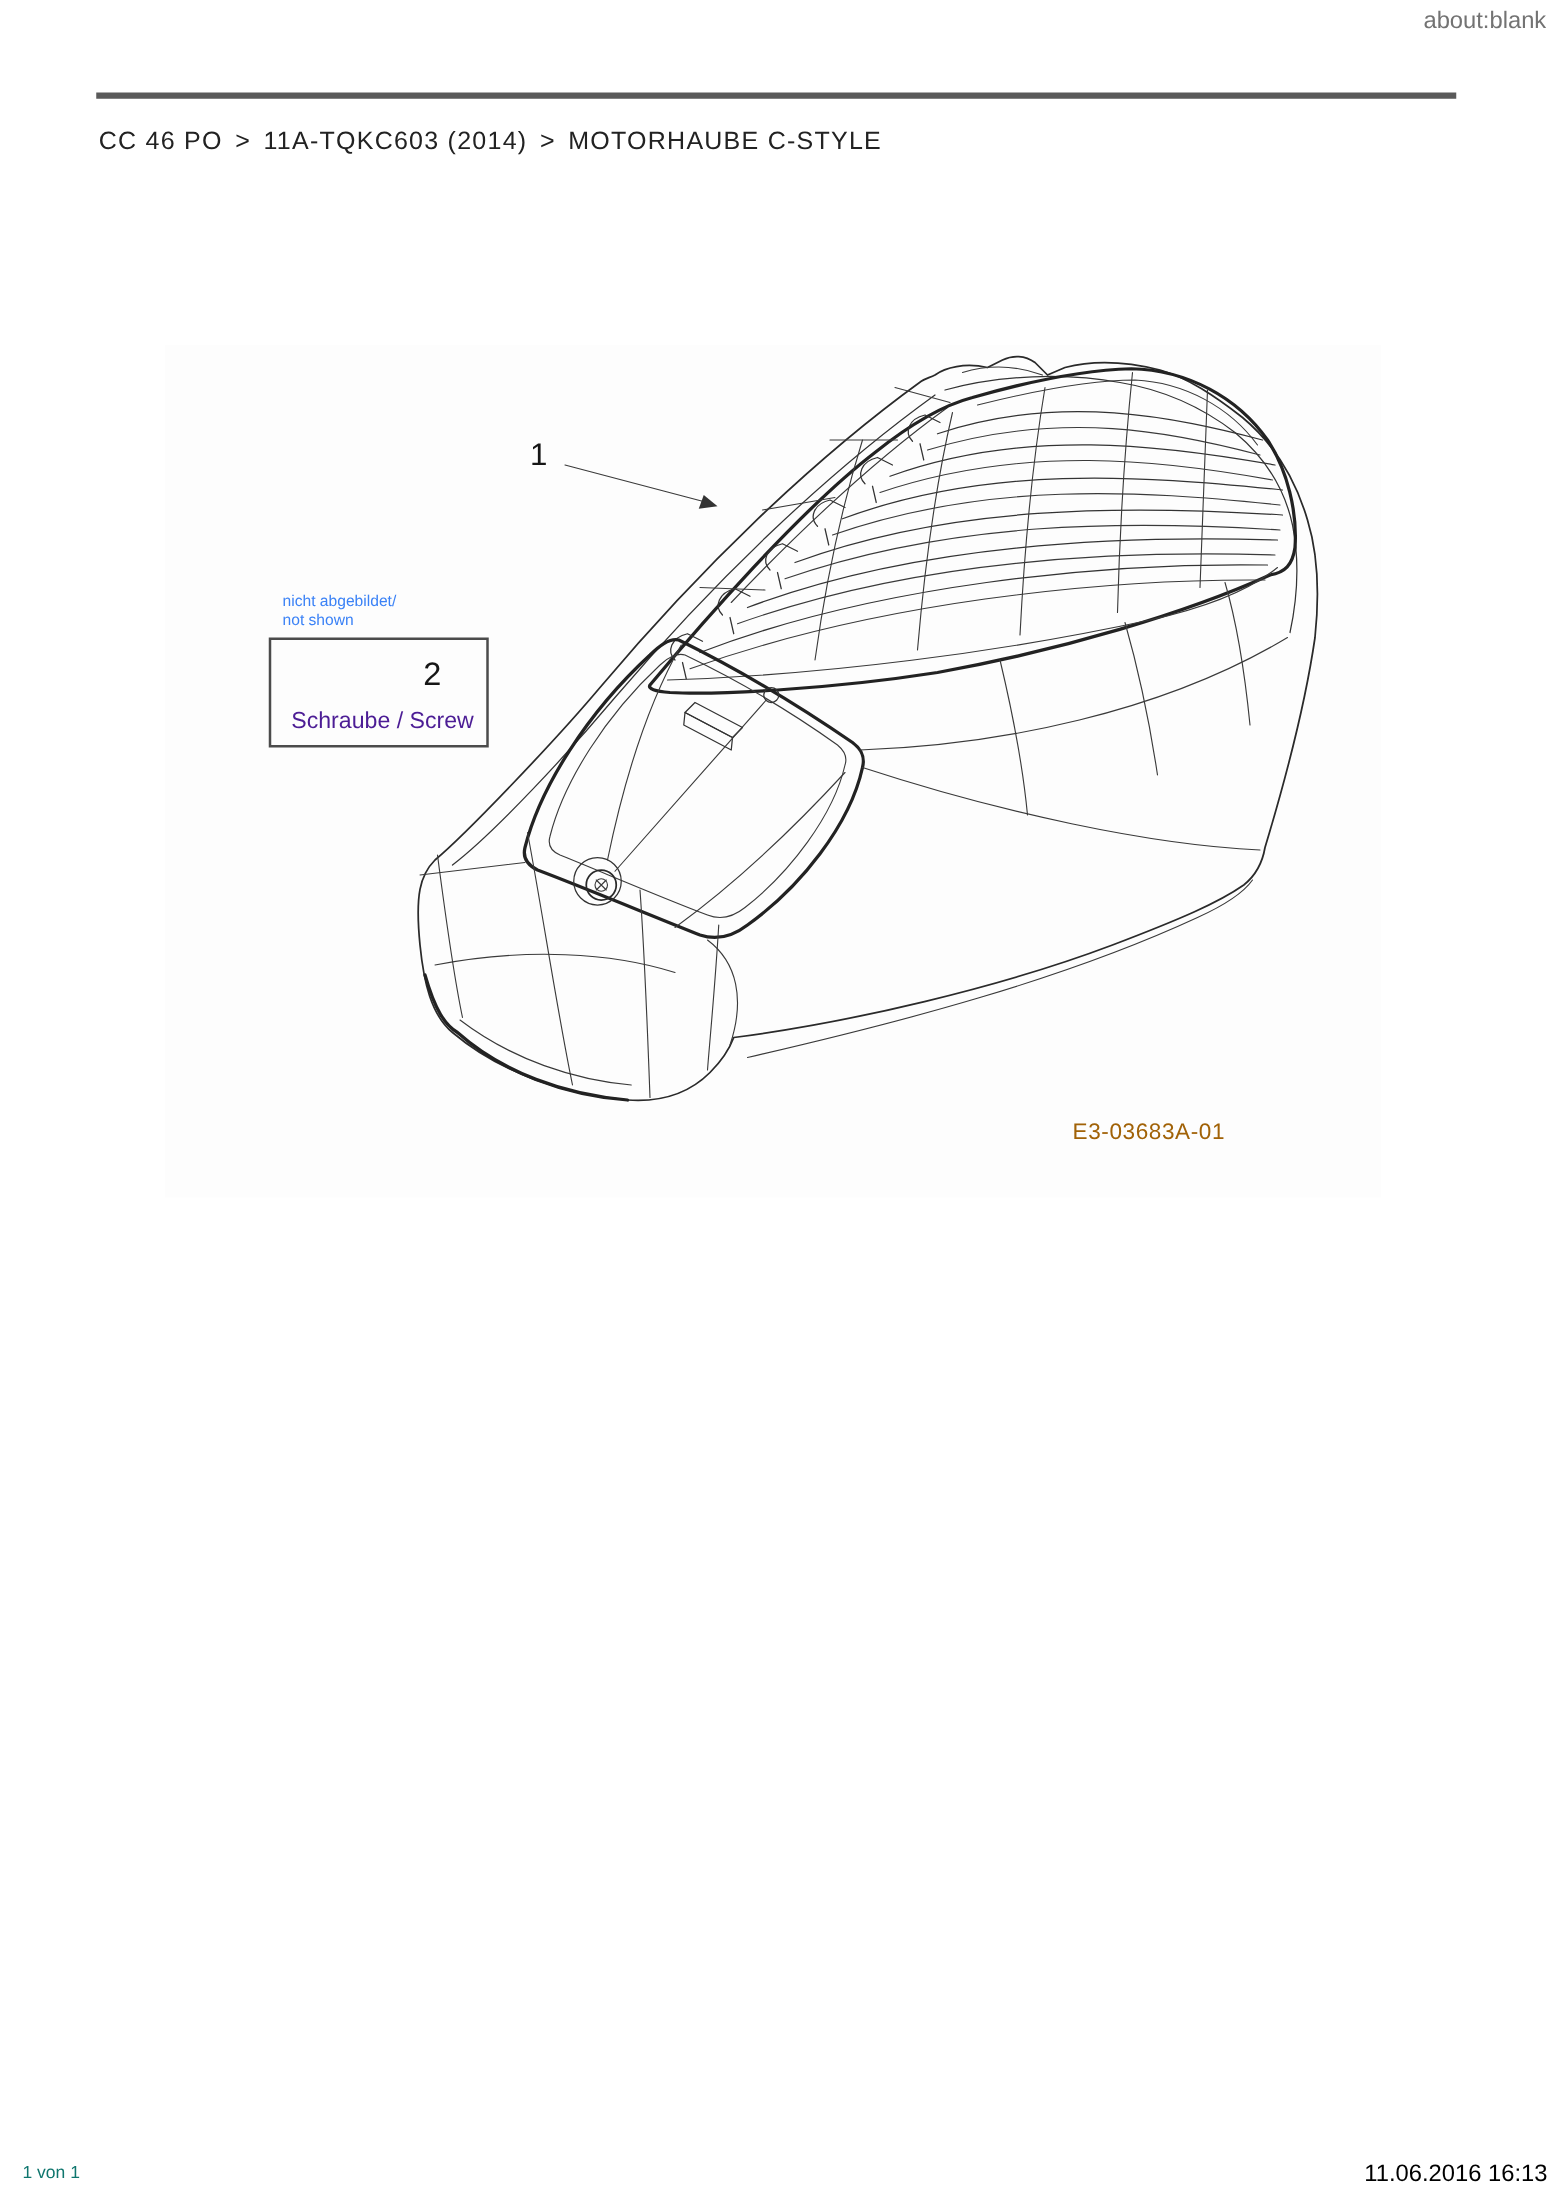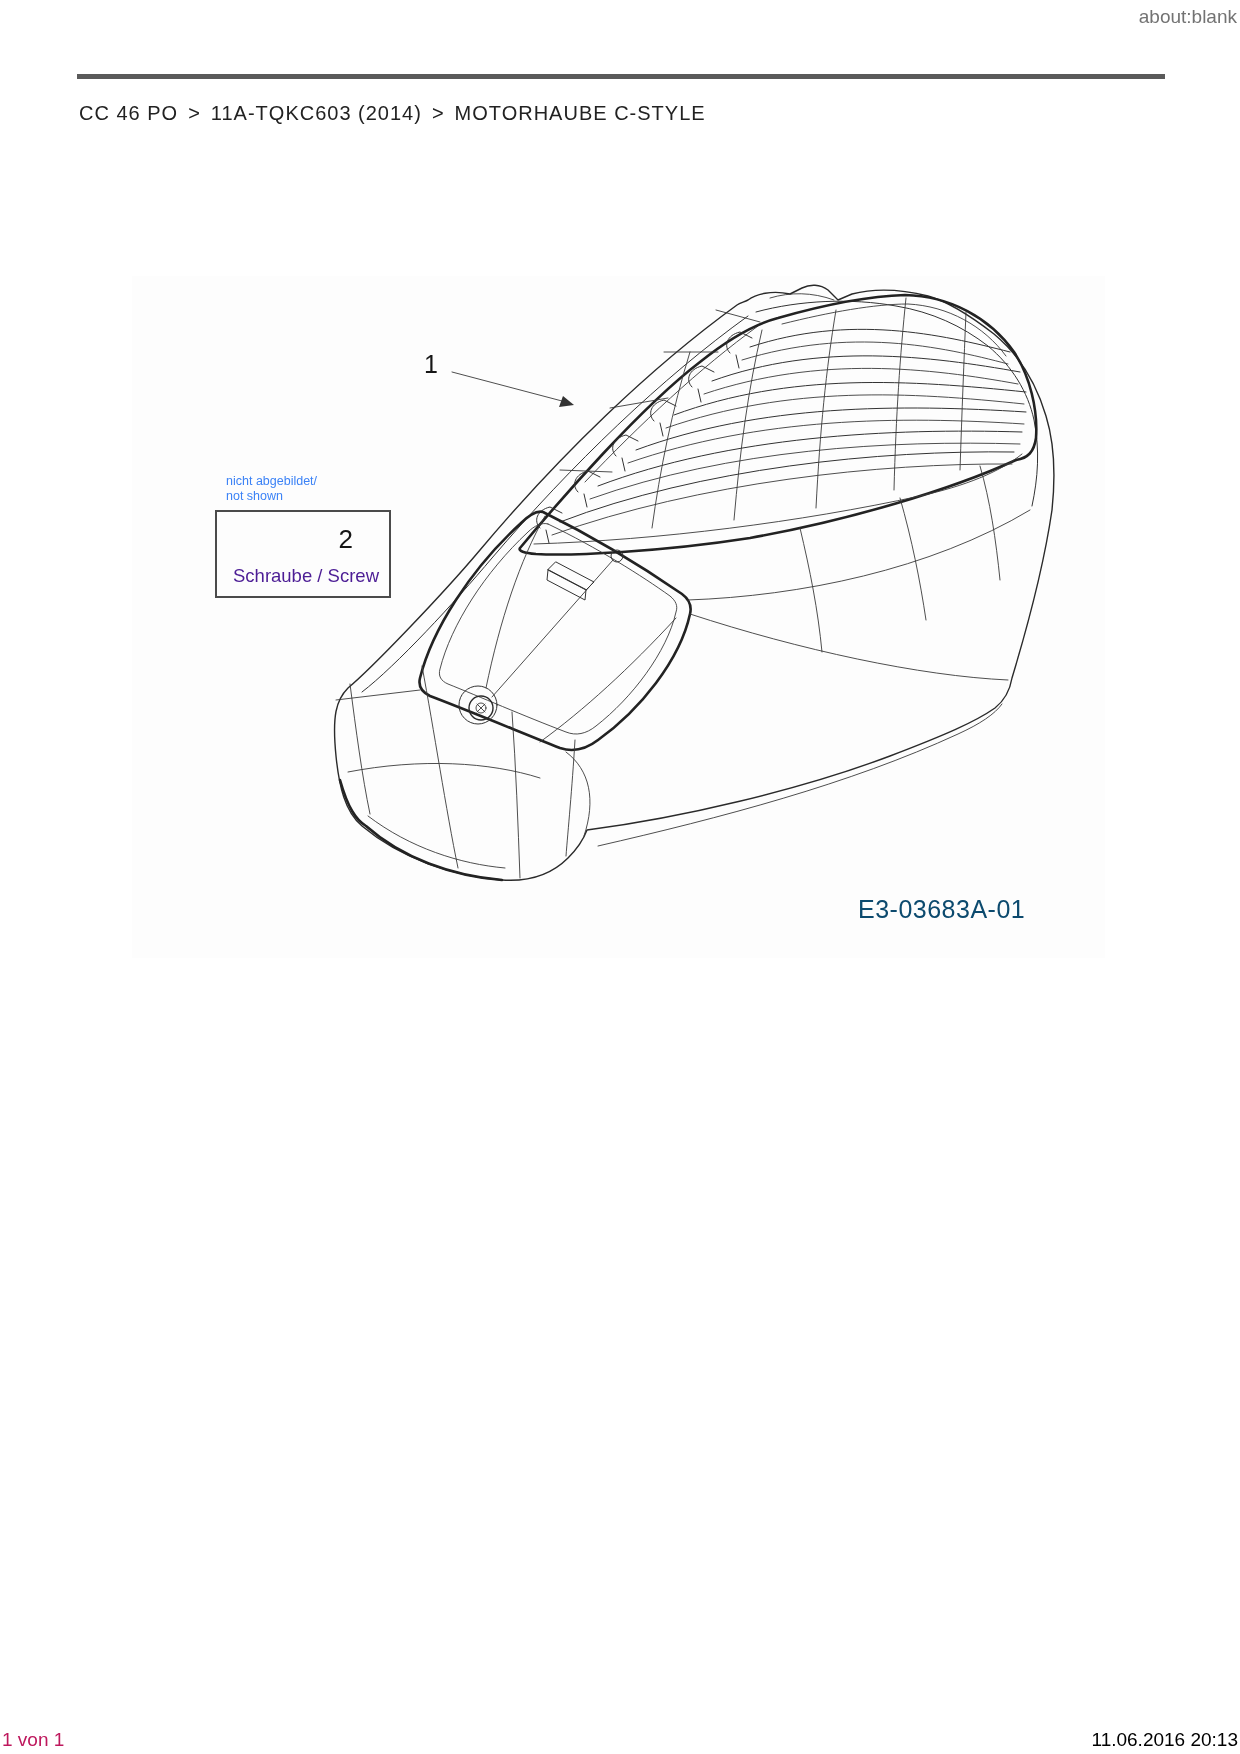--- a/index.html
+++ b/index.html
@@ -13,22 +13,22 @@
   .breadcrumb{left:79px;top:102px;font-size:20px;letter-spacing:1px;color:#222;white-space:nowrap;}
   .breadcrumb .sep{margin:0 10px;color:#222;}
   .breadcrumb .crumb{cursor:pointer;}
   .diagram{left:132px;top:276px;width:973px;height:682px;background:#fdfdfd;}
   .diagram svg{position:absolute;left:0;top:0;}
   .callout-1{left:424px;top:350px;font-size:25px;color:#161616;}
   .not-shown-note{left:226px;top:474px;font-size:12.5px;line-height:15px;color:#3b82f6;}
   .not-shown-box{left:215px;top:510px;width:176px;height:88px;border:2px solid #4b4b4b;box-sizing:border-box;}
   .part2-num{position:absolute;right:36px;top:12px;font-size:26px;color:#161616;}
   .part2-name{position:absolute;left:16px;top:53px;font-size:18.5px;color:#4c1d95;}
-  .drawing-number{left:858px;top:895px;font-size:25px;letter-spacing:0.5px;color:#0c4a6e;}
-  .footer-left{left:2px;top:1729px;font-size:19px;color:#be185d;}
+  .drawing-number{left:858px;top:895px;font-size:18px;letter-spacing:0.5px;color:#a16207;}
+  .footer-left{left:18px;top:1729px;font-size:14px;color:#0f766e;}
   .footer-right{right:2px;top:1729px;font-size:19px;color:#000;}
 
   
   .ln{fill:none;stroke:#333;stroke-width:1;stroke-linecap:round;stroke-linejoin:round;}
   .ln-md{fill:none;stroke:#2a2a2a;stroke-width:1.4;stroke-linecap:round;stroke-linejoin:round;}
   .ln-hv{fill:none;stroke:#222;stroke-width:2.6;stroke-linecap:round;stroke-linejoin:round;}
   .ln-th{fill:none;stroke:#3a3a3a;stroke-width:0.9;stroke-linecap:round;stroke-linejoin:round;}
 </style>
 </head>
 <body>
@@ -186,13 +186,13 @@
 </div>
 
 <div class="abs not-shown-box">
   <div class="part2-num">2</div>
   <div class="part2-name">Schraube / Screw</div>
 </div>
 
 <div class="abs drawing-number">E3-03683A-01</div>
 
 <div class="abs footer-left">1 von 1</div>
-<div class="abs footer-right">11.06.2016 20:13</div>
+<div class="abs footer-right">11.06.2016 16:13</div>
 
 </body></html>

